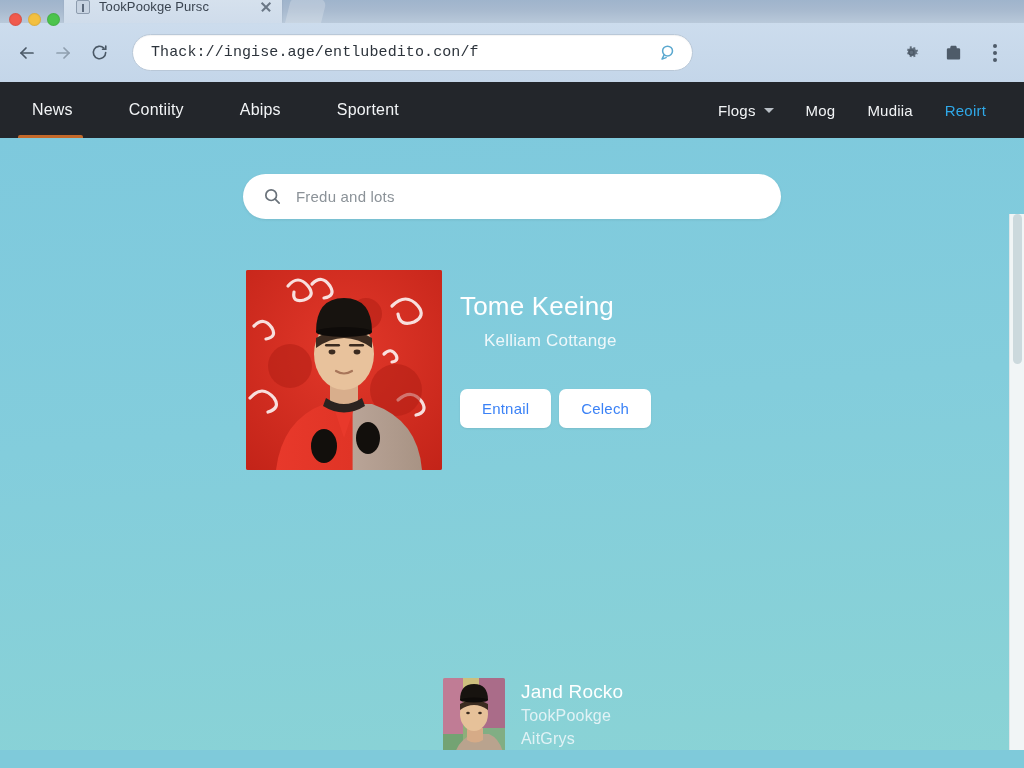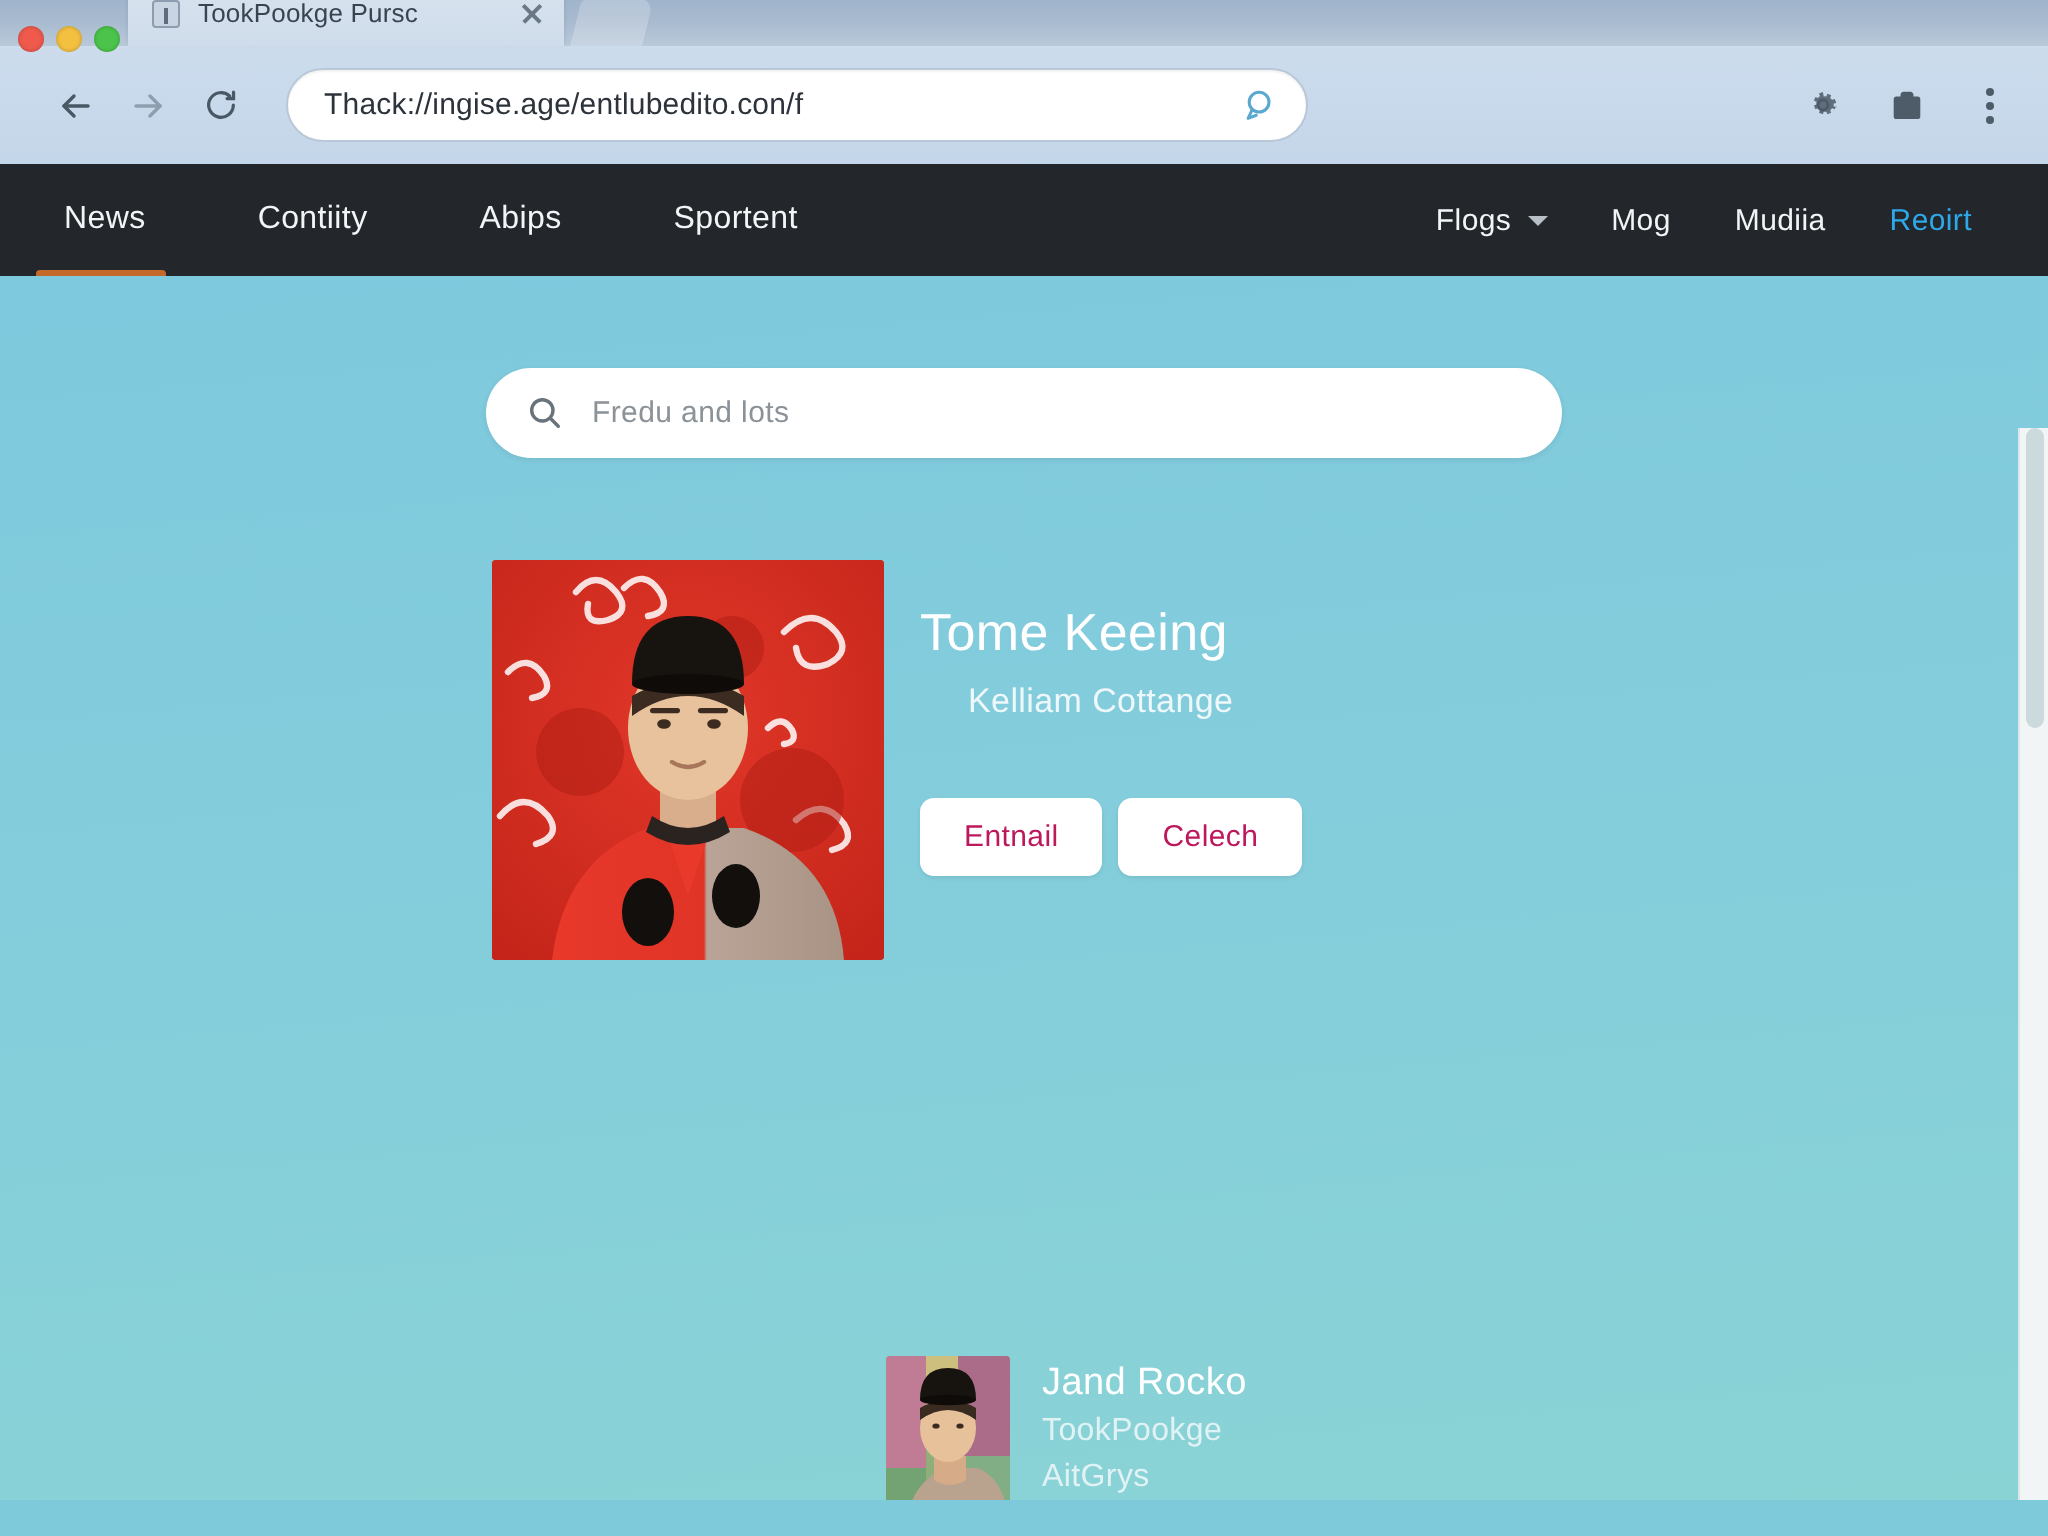--- a/index.html
+++ b/index.html
@@ -99,22 +99,23 @@
     border-radius: 4px 8px 0 0;
     transform: skewX(-14deg);
   }
 
   
   .toolbar {
     height: 59px;
     background: linear-gradient(180deg,#ccdced 0%, #c4d6e9 100%);
     display: flex;
     align-items: center;
-    padding: 0 14px 0 21px;
+    padding: 0 14px 0 10px;
     gap: 2px;
+    font-family: Liberation Mono, monospace;
   }
   .navbtn {
     width: 34px; height: 34px;
     display: flex; align-items: center; justify-content: center;
     border-radius: 50%;
     color: #4a5866;
     flex: 0 0 auto;
   }
   .navbtn svg { display: block; }
   .navbtn.forward { opacity: .45; }
@@ -206,21 +207,21 @@
   .page {
     position: relative;
     height: 612px;
     background: linear-gradient(175deg, #7ec9dd 0%, #83cddc 45%, #8ad3d5 100%);
     overflow: hidden;
   }
 
   .searchwrap {
     display: flex;
     justify-content: center;
-    padding-top: 46px;
+    padding-top: 36px;
   }
   .searchbar {
     width: 538px;
     height: 45px;
     background: #fff;
     border-radius: 23px;
     display: flex;
     align-items: center;
     padding: 0 20px;
     gap: 14px;
@@ -267,21 +268,21 @@
     margin-top: 38px;
     display: flex;
     gap: 8px;
   }
   .btn {
     background: #fff;
     border: none;
     border-radius: 7px;
     padding: 11px 22px;
     font-size: 15px;
-    color: #be185d;
+    color: #3b82f6;
     font-family: "Liberation Sans", sans-serif;
     letter-spacing: .2px;
     box-shadow: 0 1px 2px rgba(0,0,0,.08);
   }
 
   
   .row {
     position: absolute;
     display: flex;
     align-items: flex-start;

